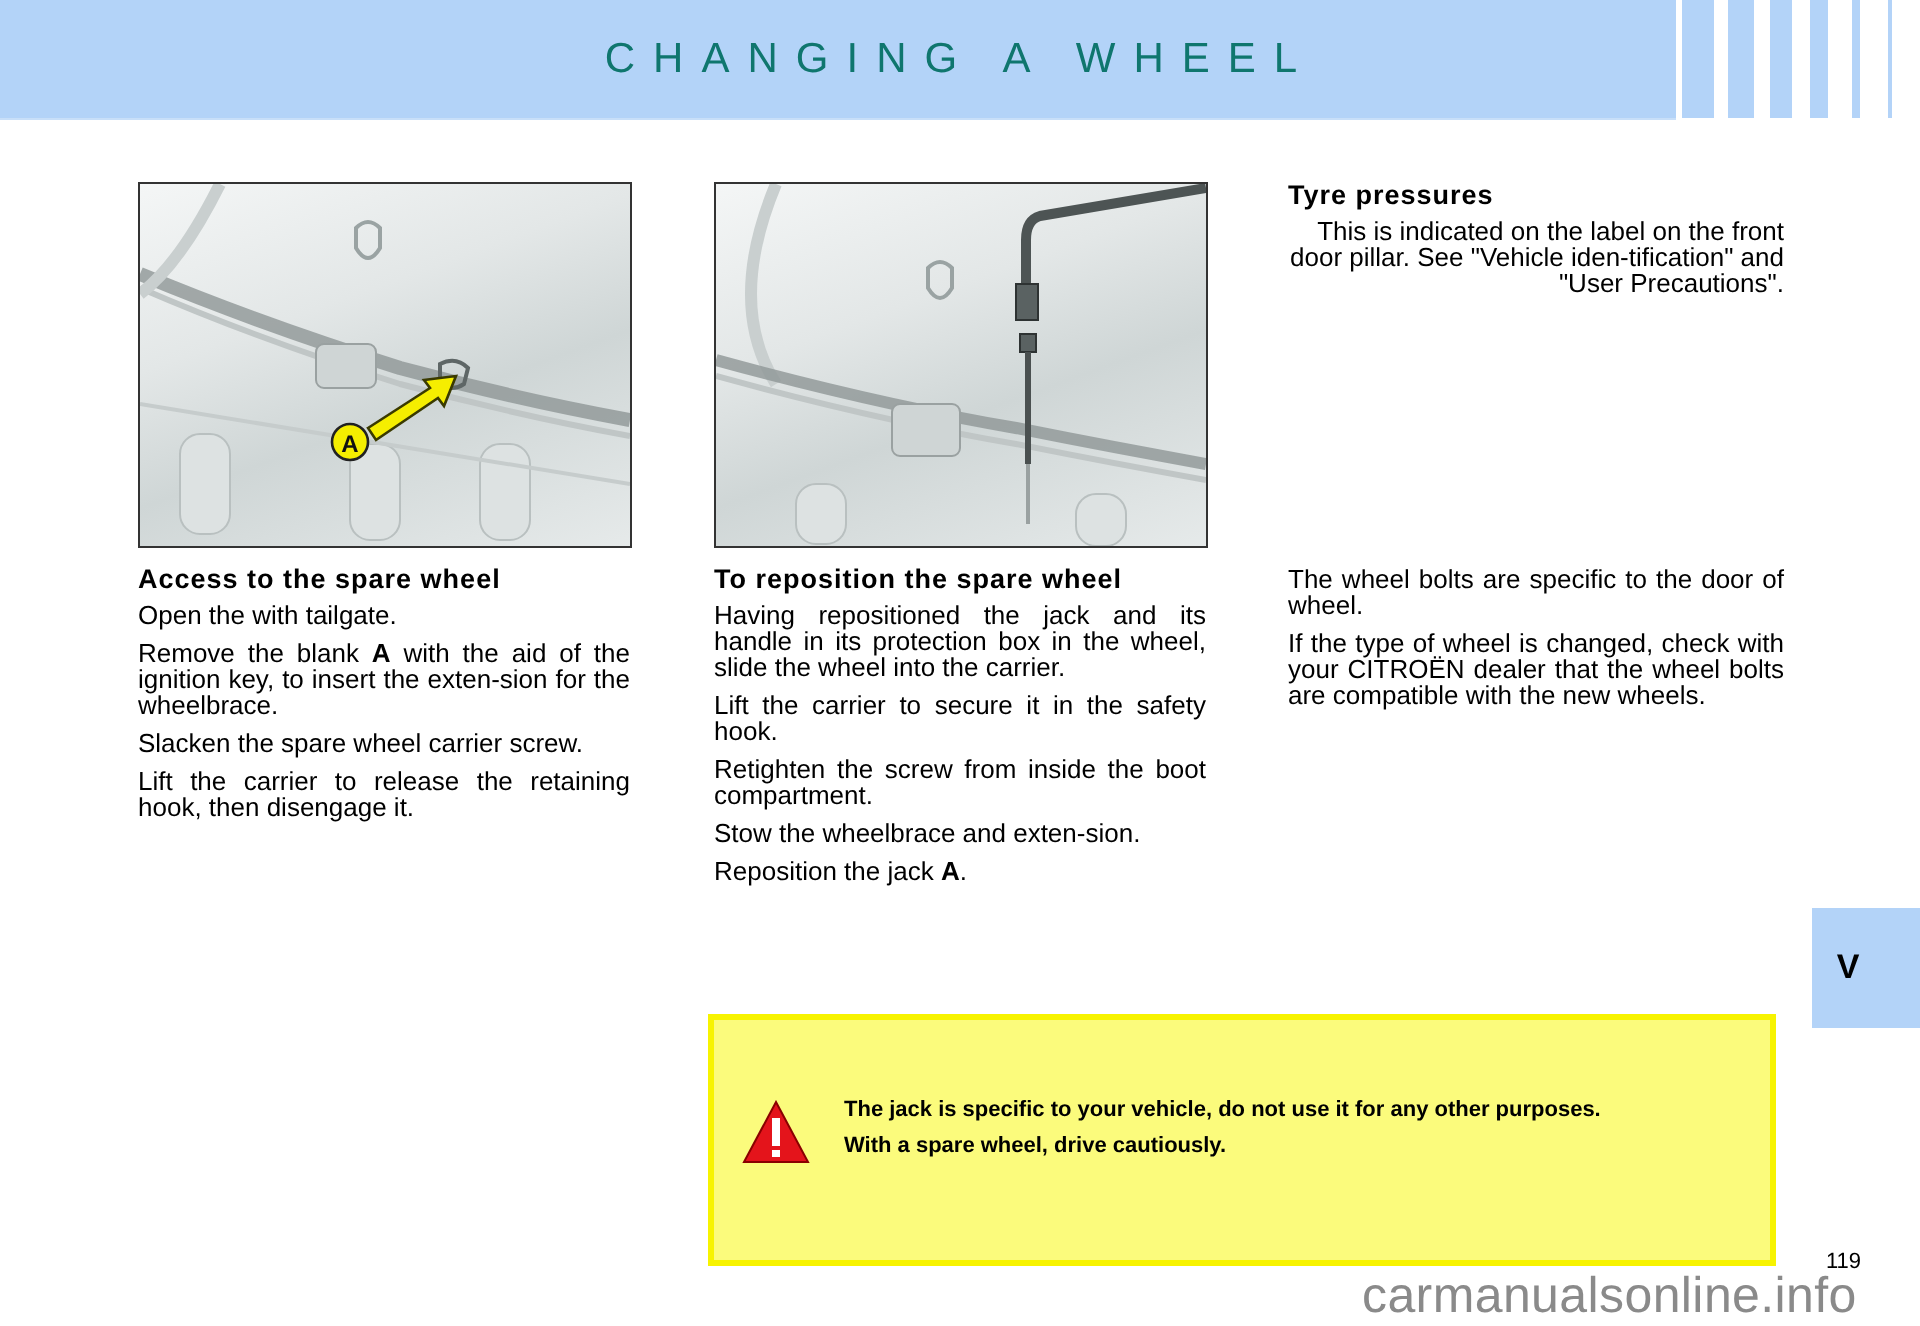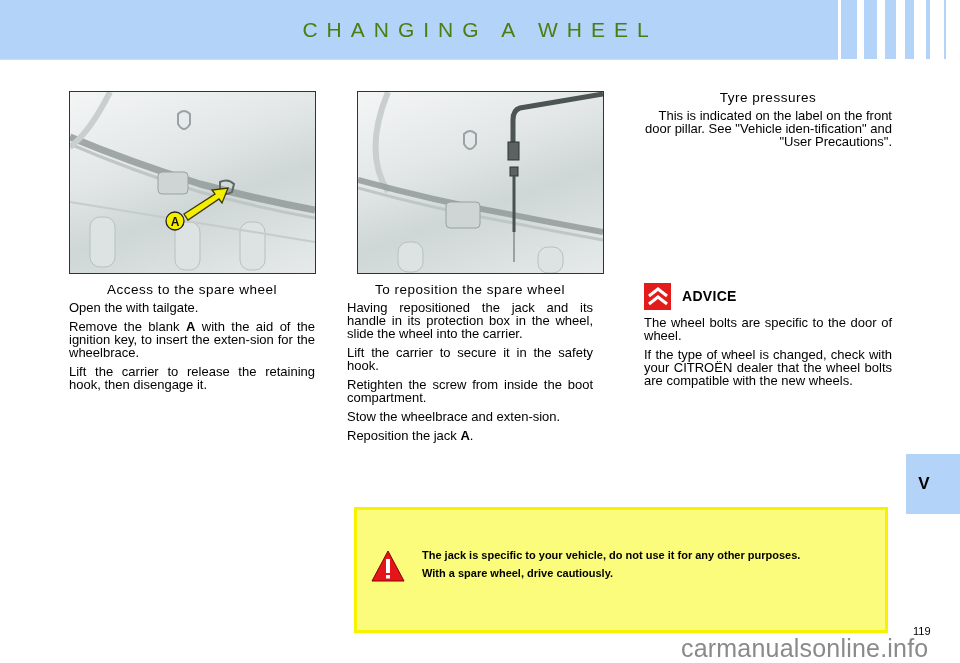--- a/index.html
+++ b/index.html
@@ -11,35 +11,35 @@
     }
     
     .header {
       position: absolute; left: 0; top: 0; width: 838px; height: 59px;
       background: #b3d3f8;
       border-bottom: 1px solid #c8dff9;
     }
     .header-title {
       position: absolute; left: 0; width: 960px; top: 18px;
       text-align: center; font-size: 21px; letter-spacing: 9px;
-      color: #4d7c0f; font-weight: normal;
+      color: #0f766e; font-weight: normal;
     }
     .stripe { position: absolute; top: 0; height: 59px; background: #b3d3f8; }
 
     
     .photo {
       position: absolute; border: 1px solid #333; overflow: hidden;
       background: linear-gradient(160deg, #f4f6f6 0%, #e3e7e7 35%, #cfd6d6 60%, #e6eaea 100%);
     }
     .photo svg { position: absolute; left: 0; top: 0; }
 
     
     .col { position: absolute; font-size: 13px; line-height: 13px; }
     .col h3 {
-      margin: 0 0 5px 0; font-size: 13.5px; font-weight: normal; letter-spacing: 0.5px; text-align: center;
+      margin: 0 0 5px 0; font-size: 13.5px; font-weight: bold; letter-spacing: 0.5px;
     }
     .col p { margin: 0 0 6px 0; text-align: justify; }
     .col p b { font-weight: bold; }
 
     .advice-head { display: flex; align-items: center; margin-bottom: 6px; }
     .advice-logo {
       width: 27px; height: 27px; background: #e41b1b; margin-right: 9px;
       display: flex; align-items: center; justify-content: center;
     }
     .advice-title { font-weight: bold; font-size: 14px; margin-left: 2px; letter-spacing: 0.3px; }
@@ -114,47 +114,39 @@
     <line x1="156" y1="140" x2="156" y2="170" stroke="#9aa1a1" stroke-width="2"></line>
     <rect x="40" y="150" width="25" height="30" rx="10" fill="#dde2e2" stroke="#b9c0c0"></rect>
     <rect x="180" y="155" width="25" height="26" rx="10" fill="#dde2e2" stroke="#b9c0c0"></rect>
   </svg>
 </div>
 
 <div class="col" style="left:69px;top:283px;width:246px;">
   <h3>Access to the spare wheel</h3>
   <p>Open the with tailgate.</p>
   <p><span>Remove the blank </span><b>A</b><span> with the aid of the ignition key, to insert the exten-sion for the wheelbrace.</span></p>
+  <p>Slacken the spare wheel carrier screw.</p>
   <p>Lift the carrier to release the retaining hook, then disengage it.</p>
 </div>
 
-<div class="col" style="left:347px;top:283px;width:246px;">
+<div class="col" style="left:357px;top:283px;width:246px;">
   <h3>To reposition the spare wheel</h3>
   <p>Having repositioned the jack and its handle in its protection box in the wheel, slide the wheel into the carrier.</p>
   <p>Lift the carrier to secure it in the safety hook.</p>
   <p>Retighten the screw from inside the boot compartment.</p>
   <p>Stow the wheelbrace and exten-sion.</p>
   <p><span>Reposition the jack </span><b>A</b><span>.</span></p>
 </div>
 
 <div class="col" style="left:644px;top:91px;width:248px;">
   <h3>Tyre pressures</h3>
   <p style="text-align:right;">This is indicated on the label on the front door pillar. See "Vehicle iden-tification" and "User Precautions".</p>
 </div>
 
 <div class="col" style="left:644px;top:283px;width:248px;">
-  <div class="advice-head">
-    <div class="advice-logo">
-      <svg width="22" height="22" viewBox="0 0 22 22">
-        <polyline points="2,10 11,3 20,10" fill="none" stroke="#fff" stroke-width="3"></polyline>
-        <polyline points="2,18 11,11 20,18" fill="none" stroke="#fff" stroke-width="3"></polyline>
-      </svg>
-    </div>
-    <span class="advice-title">ADVICE</span>
-  </div>
   <p>The wheel bolts are specific to the door of wheel.</p>
   <p>If the type of wheel is changed, check with your CITROËN dealer that the wheel bolts are compatible with the new wheels.</p>
 </div>
 
 <div class="warn-box">
   <div class="warn-icon">
     <svg width="34" height="32" viewBox="0 0 34 32">
       <polygon points="17,1 33,31 1,31" fill="#e4141b" stroke="#8a0000" stroke-width="1"></polygon>
       <rect x="15" y="9" width="4" height="14" fill="#fff"></rect>
       <rect x="15" y="25" width="4" height="3.5" fill="#fff"></rect>

